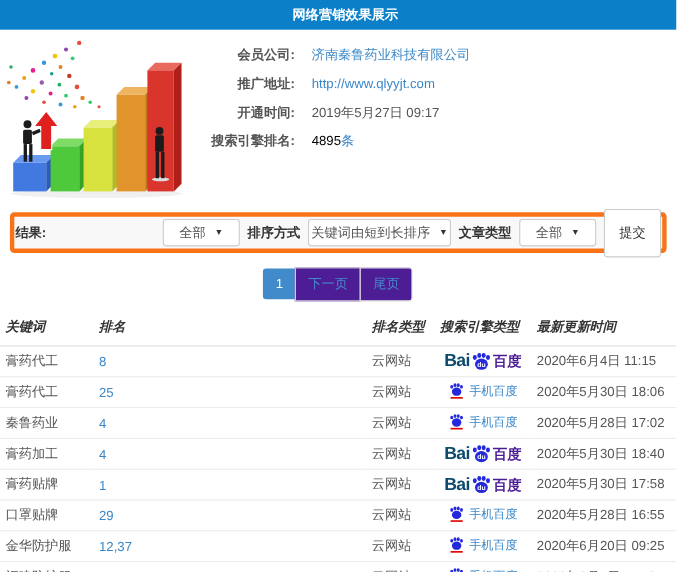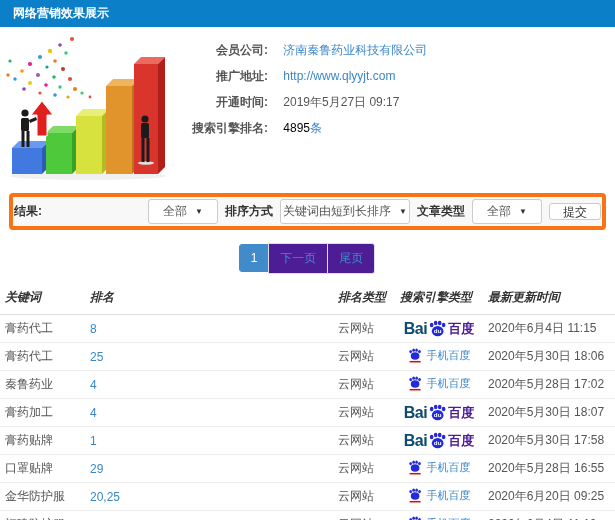--- a/index.html
+++ b/index.html
@@ -8,20 +8,21 @@
     width:615px; height:520px; overflow:hidden;
     background:#fff;
     font-family:"Liberation Sans","DejaVu Sans",sans-serif;
     font-size:12px; color:#555;
   }
   
   .titlebar {
     height:27px; background:#0b80c8; color:#fff;
     font-size:12px; font-weight:bold; line-height:27px;
     padding-left:13px;
+    text-align:center;
   }
   
   .info-section { position:relative; height:162px; }
   .illustration { position:absolute; left:0; top:4px; width:172px; height:152px; }
   .info-rows { margin-left:176px; padding-top:10px; }
   .info-row { height:26px; line-height:26px; white-space:nowrap; }
   .info-label {
     display:inline-block; width:92px; text-align:right;
     font-weight:bold; color:#555;
   }
@@ -42,21 +43,21 @@
   .select {
     display:inline-flex; align-items:center; justify-content:center;
     background:#fff; border:1px solid #ccc; border-radius:3px;
     height:25px; padding:0 7px; color:#555; cursor:pointer; white-space:nowrap;
   }
   .select .caret { font-size:8px; color:#333; margin-left:8px; }
   .sel-engine  { width:70px; }
   .sel-sort    { width:130px; }
   .sel-article { width:70px; }
   .submit-btn {
-    height:17px; padding:0 13px; background:#fff;
+    height:44px; padding:0 13px; background:#fff;
     border:1px solid #ccc; border-radius:3px;
     font-size:12px; color:#333; cursor:pointer;
     font-family:inherit;
   }
   
   .pagination { margin:13px 0 6px; text-align:center; }
   .page-item {
     display:inline-block; padding:6px 11px; min-width:14px;
     border:1px solid #ddd; background:#4c1d95; color:#428bca;
     font-size:12px; margin-left:-1px; cursor:pointer; text-align:center;
@@ -308,21 +309,21 @@
                 <ellipse cx="5" cy="6.2" rx="2.5" ry="3.1"></ellipse>
                 <ellipse cx="10.5" cy="3.6" rx="2.5" ry="3.1"></ellipse>
                 <ellipse cx="16" cy="3.6" rx="2.5" ry="3.1"></ellipse>
                 <ellipse cx="21.4" cy="6.2" rx="2.5" ry="3.1"></ellipse>
                 <ellipse cx="13.2" cy="14.6" rx="8" ry="7"></ellipse>
               </g>
               <text x="13.2" y="17.6" text-anchor="middle" font-size="8.5" font-weight="bold" fill="#fff">du</text>
             </svg>
             <span class="bd-cn">百度</span>
           </span></td>
-    <td>2020年5月30日 18:07</td>
+    <td>2020年5月30日 18:40</td>
   </tr>
 
   <tr>
     <td>膏药贴牌</td>
     <td class="rank"><a>1</a></td>
     <td>云网站</td>
     <td class="engine"><span class="bd-logo">
             <span class="bd-bai">Bai</span>
             <svg viewBox="0 0 26 22" aria-hidden="true">
               <g fill="#2529dc">
@@ -354,21 +355,21 @@
               </g>
               <rect x="3" y="23.6" width="20.5" height="2.8" fill="#e10601"></rect>
             </svg>
             <span class="mb-text">手机百度</span>
           </span></td>
     <td>2020年5月28日 16:55</td>
   </tr>
 
   <tr>
     <td>金华防护服</td>
-    <td class="rank"><a>20,25</a></td>
+    <td class="rank"><a>12,37</a></td>
     <td>云网站</td>
     <td class="engine"><span class="mb-logo">
             <svg viewBox="0 0 26 27" aria-hidden="true">
               <g fill="#2529dc">
                 <ellipse cx="5" cy="6.2" rx="2.5" ry="3.1"></ellipse>
                 <ellipse cx="10.5" cy="3.6" rx="2.5" ry="3.1"></ellipse>
                 <ellipse cx="16" cy="3.6" rx="2.5" ry="3.1"></ellipse>
                 <ellipse cx="21.4" cy="6.2" rx="2.5" ry="3.1"></ellipse>
                 <ellipse cx="13.2" cy="14.6" rx="8" ry="7"></ellipse>
               </g>

